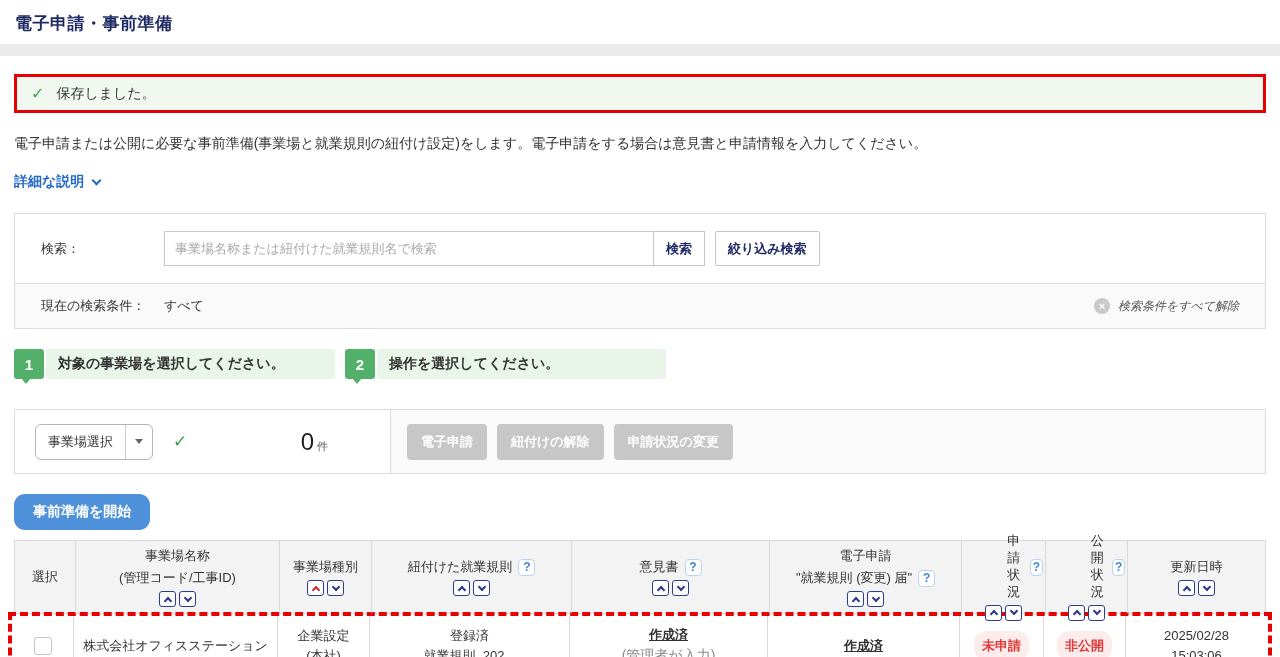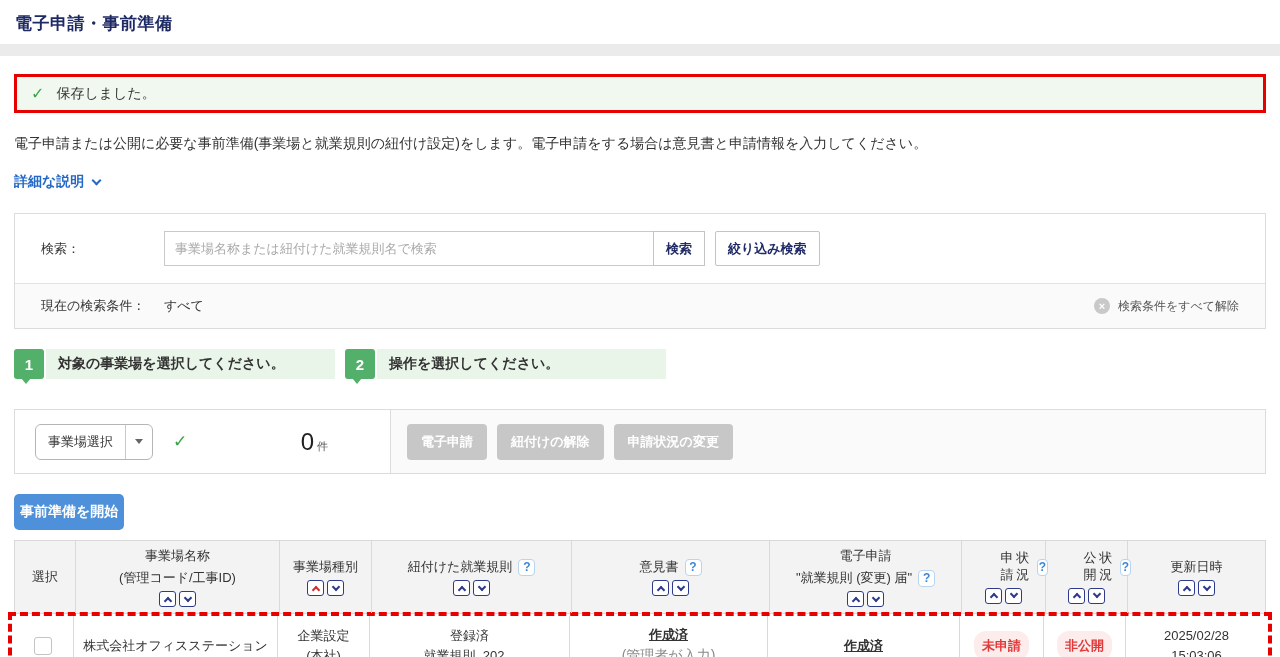--- a/index.html
+++ b/index.html
@@ -37,21 +37,21 @@
     color:#1f2a66; font-weight:bold; font-size:13px; padding:0 12px; cursor:pointer; font-family:inherit; }
   .btn-search { margin-left:-1px; }
   .btn-filter { margin-left:10px; border-radius:2px; }
   .search-row2 { display:flex; align-items:center; padding:13px 26px; background:#fafafa;
     border-top:1px solid #e3e3e3; font-size:13px; }
   .cond-label { width:123px; color:#333; }
   .cond-value { color:#333; }
   .clear-group { margin-left:auto; display:flex; align-items:center; cursor:pointer; }
   .clear-circle { width:16px; height:16px; border-radius:50%; background:#c9c9c9; color:#fff;
     font-size:11px; font-weight:bold; display:flex; align-items:center; justify-content:center; margin-right:8px; }
-  .clear-text { font-size:12px; color:#555; }
+  .clear-text { font-size:12px; color:#555;font-style:italic; }
 
   
   .steps { margin-top:20px; display:flex; gap:10px; }
   .step { display:flex; width:321px; }
   .step-num { position:relative; width:30px; height:30px; background:#53b06a; color:#fff;
     font-size:15px; font-weight:bold; display:flex; align-items:center; justify-content:center;
     border-radius:3px; flex:none; }
   .step-num::after { content:""; position:absolute; left:7px; bottom:-5px;
     border-left:5px solid transparent; border-right:5px solid transparent; border-top:6px solid #53b06a; }
   .step-bar { flex:1; background:#eaf5e9; display:flex; align-items:center; padding:0 12px;
@@ -71,31 +71,31 @@
   .ab-check { color:#3aa24a; font-size:17px; font-weight:bold; margin-left:20px; }
   .ab-count { margin-left:auto; margin-right:42px; display:flex; align-items:baseline; }
   .count-num { font-size:24px; color:#222; }
   .count-unit { font-size:11px; color:#555; margin-left:3px; }
   .ab-right { flex:1; background:#fafafa; display:flex; align-items:center; gap:10px; padding:0 16px; }
   .btn-disabled { background:#c7c7c7; color:#fff; font-size:13px; font-weight:bold;
     border:none; border-radius:4px; padding:9px 14px; cursor:default; font-family:inherit; }
 
   
   .btn-primary { margin-top:20px; background:#4e90d9; color:#fff; font-size:14px; font-weight:bold;
-    border:none; border-radius:5px; padding:9px 6px; cursor:pointer; font-family:inherit; }
+    border:none; border-radius:11px; padding:9px 19px; cursor:pointer; font-family:inherit; }
 
   
   .grid-table { margin-top:10px; }
   .thead { display:grid; grid-template-columns:61px 204px 92px 200px 198px 192px 84px 82px 1fr;
     border:1px solid #d9d9d9; background:#f3f3f3; }
   .th { border-right:1px solid #d9d9d9; display:flex; flex-direction:column; align-items:center;
     justify-content:center; gap:4px; height:72px; font-size:13px; color:#333; text-align:center; padding:2px; }
   .th:last-child { border-right:none; }
   .th-inline { display:flex; align-items:center; gap:6px; }
-  .th-stack { display:flex; flex-direction:row; line-height:1.3;margin-left:40px; }
+  .th-stack { display:flex; flex-direction:column; line-height:1.3;margin-left:40px; }
   .help-icon { width:17px; height:17px; border:1px solid #b8d4ee; border-radius:4px; background:#fff;
     color:#3d87d8; font-size:12px; font-weight:bold; display:inline-flex; align-items:center;
     justify-content:center; cursor:pointer; }
   .sort { display:flex; gap:3px; }
   .sort-box { width:17px; height:16px; border:1px solid #2e3a8c; border-radius:3px; background:#fff;
     display:inline-flex; align-items:center; justify-content:center; cursor:pointer; }
   .chev { width:6px; height:6px; display:block; }
   .chev.up { border-left:2px solid #2e3a8c; border-top:2px solid #2e3a8c; transform:rotate(45deg); margin-top:3px; }
   .chev.down { border-right:2px solid #2e3a8c; border-bottom:2px solid #2e3a8c; transform:rotate(45deg); margin-bottom:3px; }
   .chev.up.active { border-color:#d03030; }

